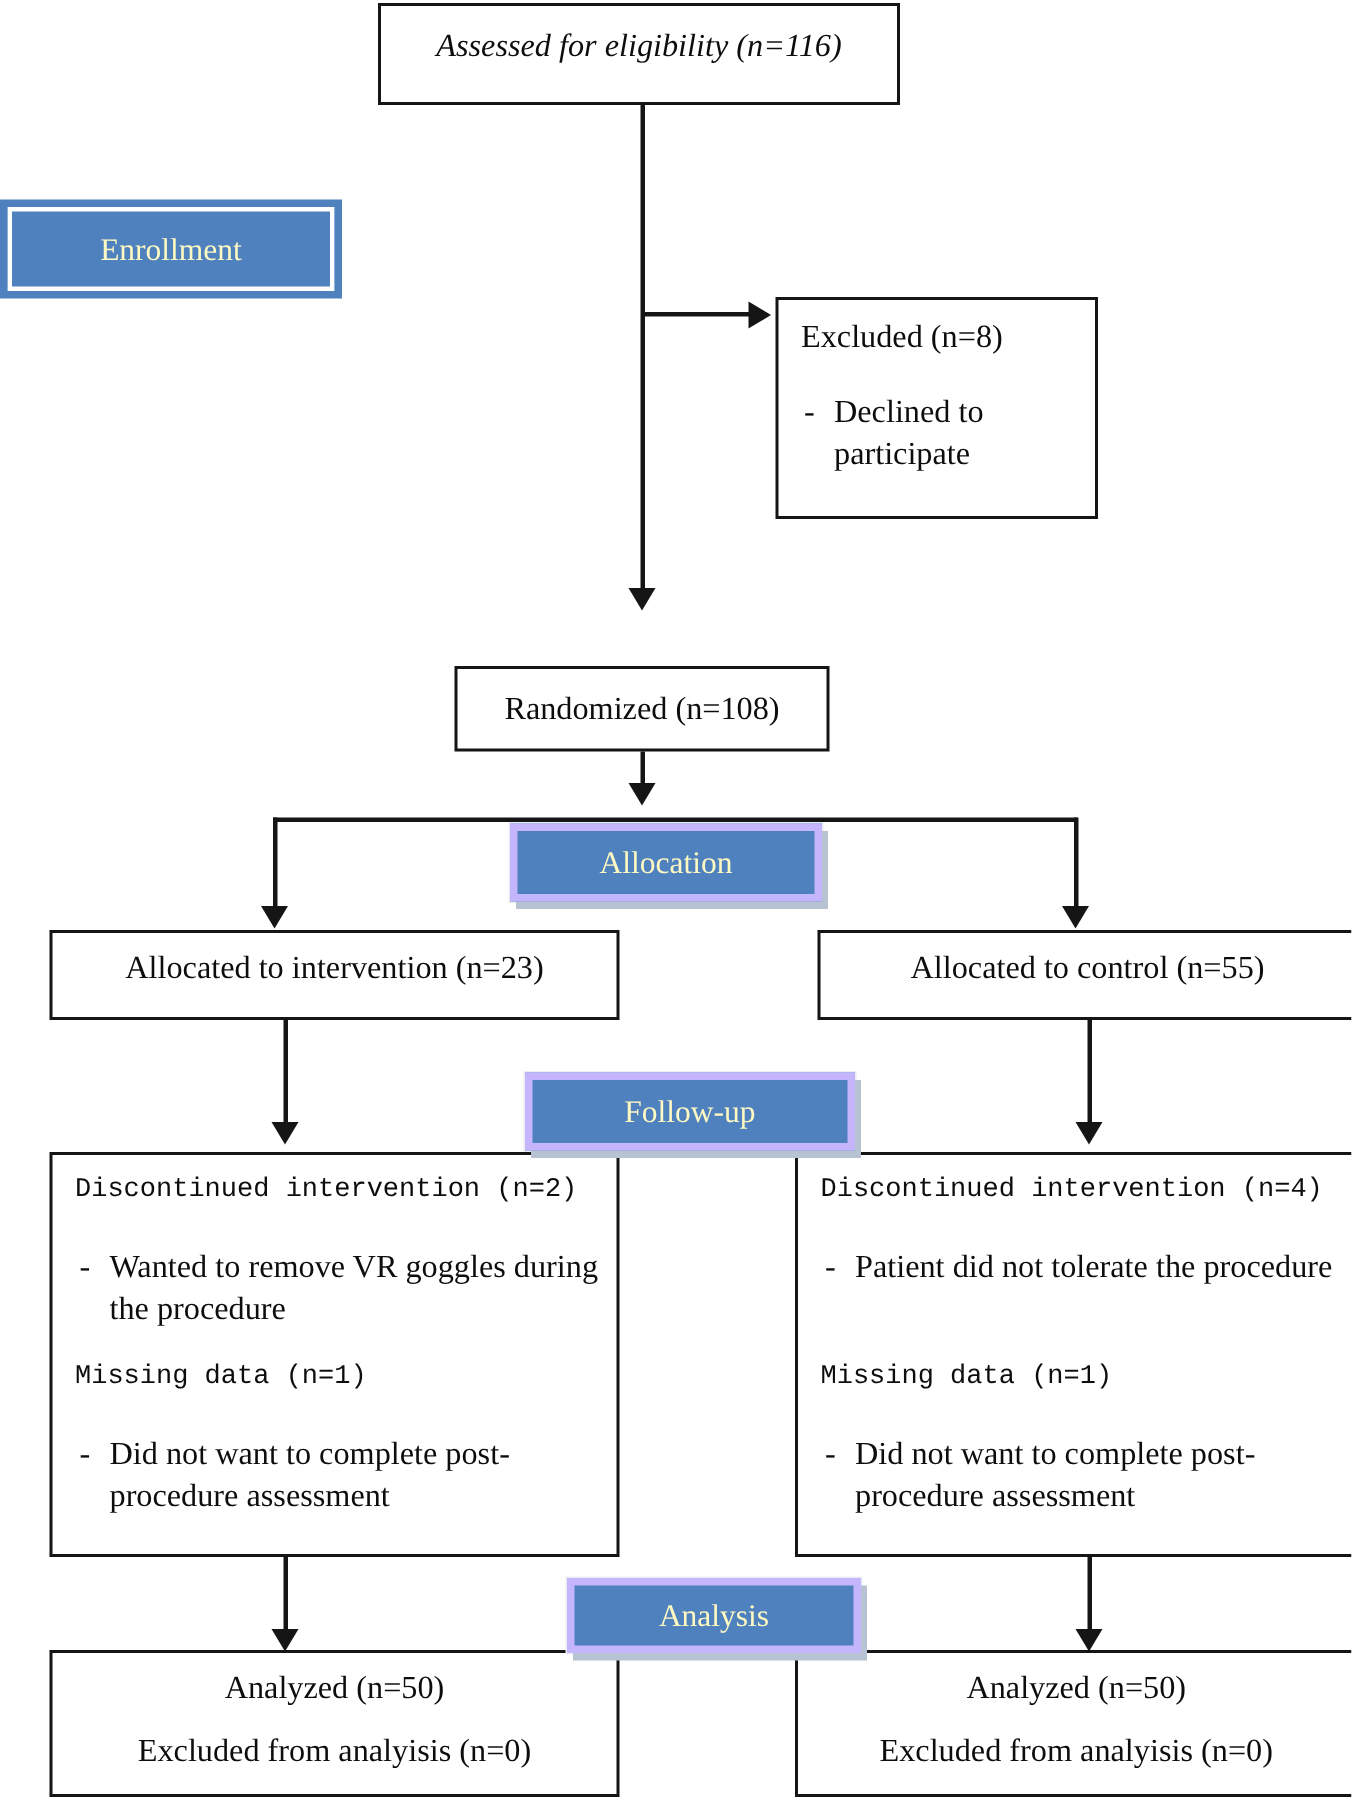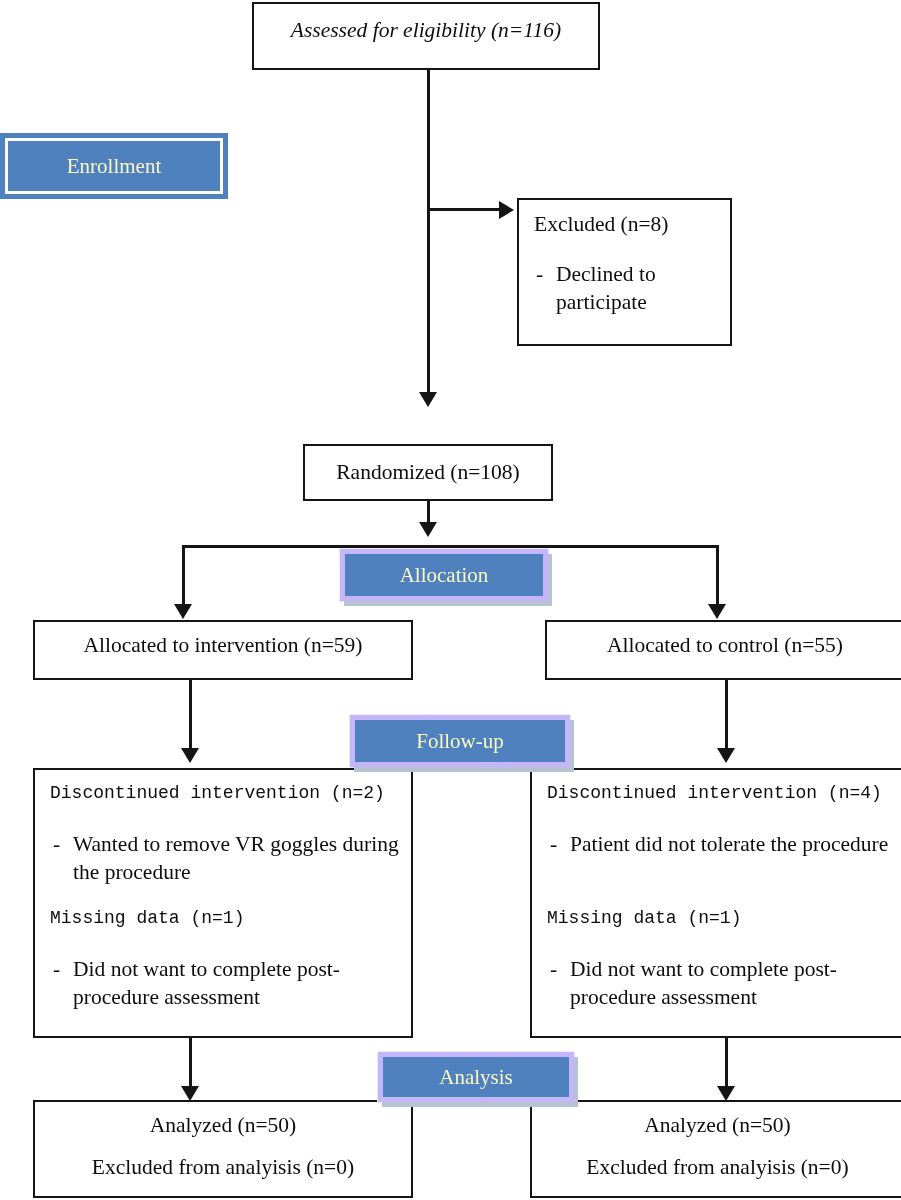--- a/index.html
+++ b/index.html
@@ -146,21 +146,21 @@
   <div class="arrowdown" style="left:174px; top:604px;"></div>
 
   <div class="vline" style="left:716px; top:545px; width:3px; height:62px;"></div>
   <div class="arrowdown" style="left:708px; top:604px;"></div>
 
   <div class="badge badge-plate" style="left:340px; top:549px; width:208px; height:52px;">
     <span>Allocation</span>
   </div>
 
   <div class="fbox" style="left:33px; top:620px; width:380px; height:60px;">
-    <div class="txt ctr" style="top:10px;">Allocated to intervention (n=59)</div>
+    <div class="txt ctr" style="top:10px;">Allocated to intervention (n=23)</div>
   </div>
 
   <div class="fbox" style="left:545px; top:620px; width:360px; height:60px;">
     <div class="txt ctr" style="top:10px;">Allocated to control (n=55)</div>
   </div>
 
   <div class="vline" style="left:189px; top:680px; width:3px; height:72px;"></div>
   <div class="arrowdown" style="left:181px; top:748px;"></div>
 
   <div class="vline" style="left:725px; top:680px; width:3px; height:72px;"></div>

